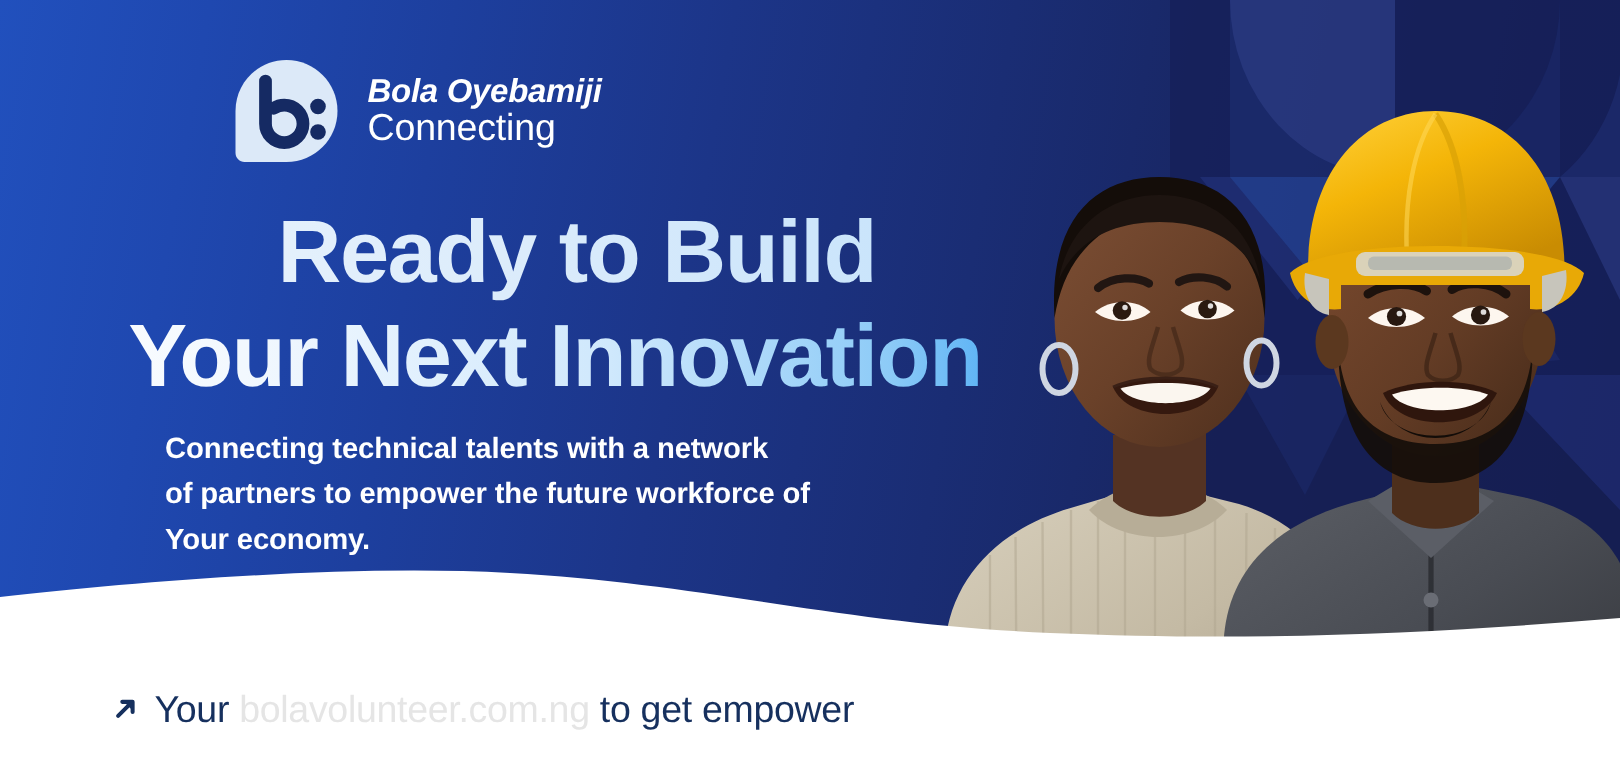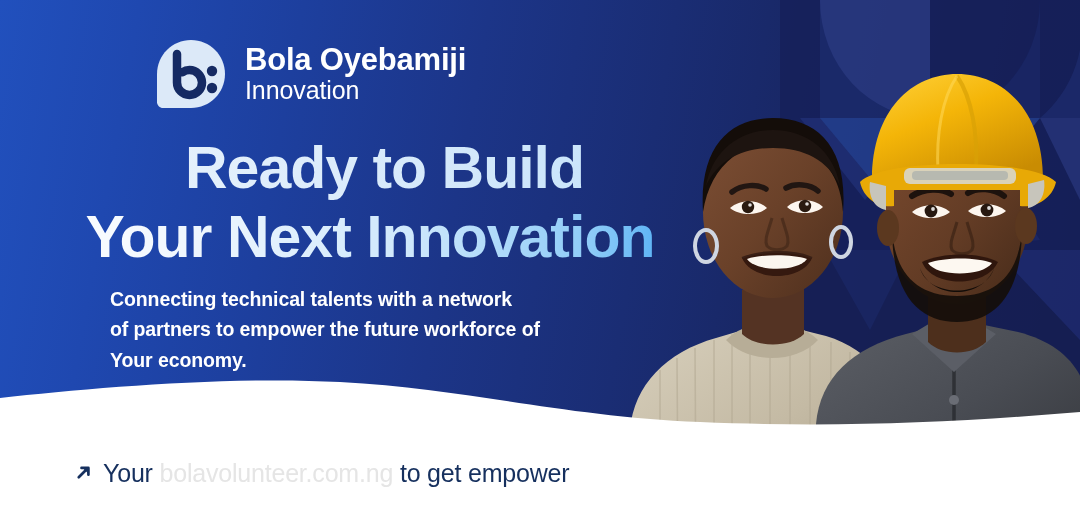--- a/index.html
+++ b/index.html
@@ -60,25 +60,26 @@
     z-index: 6;
   }
   .logo-mark {
     width: 72px; height: 72px;
     position:relative;
     flex:none;
   }
   .logo-mark svg { display:block; }
   .logo-text { line-height: 1.06; }
   .logo-title {
-    font-size: 31px;
+    font-size: 22px;
     font-weight: 700;
     color:#ffffff;
     letter-spacing: -0.2px;
     white-space:nowrap;
+    font-style:italic;
   }
   .logo-sub {
     font-size: 25px;
     font-weight: 400;
     color:#ffffff;
     letter-spacing: -0.1px;
     white-space:nowrap;
   }
 
   
@@ -346,21 +347,21 @@
         <path d="M36 2 C54.8 2 70 17.2 70 36 C70 54.8 54.8 70 36 70 L8 70
                  C4.7 70 2 67.3 2 64 L2 36 C2 17.2 17.2 2 36 2 Z" fill="#dce9f8"></path>
         <path d="M22 16 L22 44.5 C22 51.4 27.6 57 34.5 57 C41.4 57 47 51.4 47 44.5
                  C47 37.6 41.4 32 34.5 32 C31.9 32 29.5 32.8 27.5 34.2" fill="none" stroke="#152a63" stroke-width="8.5" stroke-linecap="round" stroke-linejoin="round"></path>
         <circle cx="57" cy="33" r="5.2" fill="#152a63"></circle>
         <circle cx="57" cy="50" r="5.2" fill="#152a63"></circle>
       </svg>
     </div>
     <div class="logo-text">
       <div class="logo-title">Bola Oyebamiji</div>
-      <div class="logo-sub">Innovation</div>
+      <div class="logo-sub">Connecting</div>
     </div>
   </div>
 
   <div class="headline">
     <span class="hl-line hl-line-1">Ready to Build</span>
     <span class="hl-line hl-line-2">Your Next Innovation</span>
   </div>
 
   <div class="body-copy">
     <p>Connecting technical talents with a network</p>

